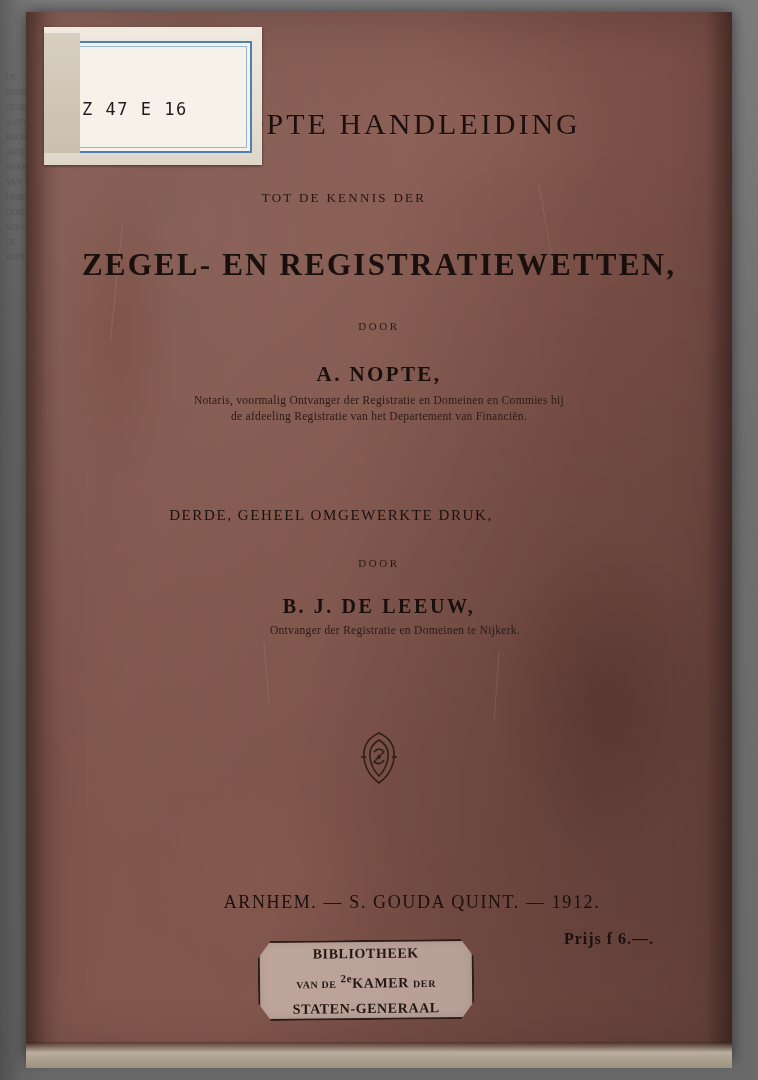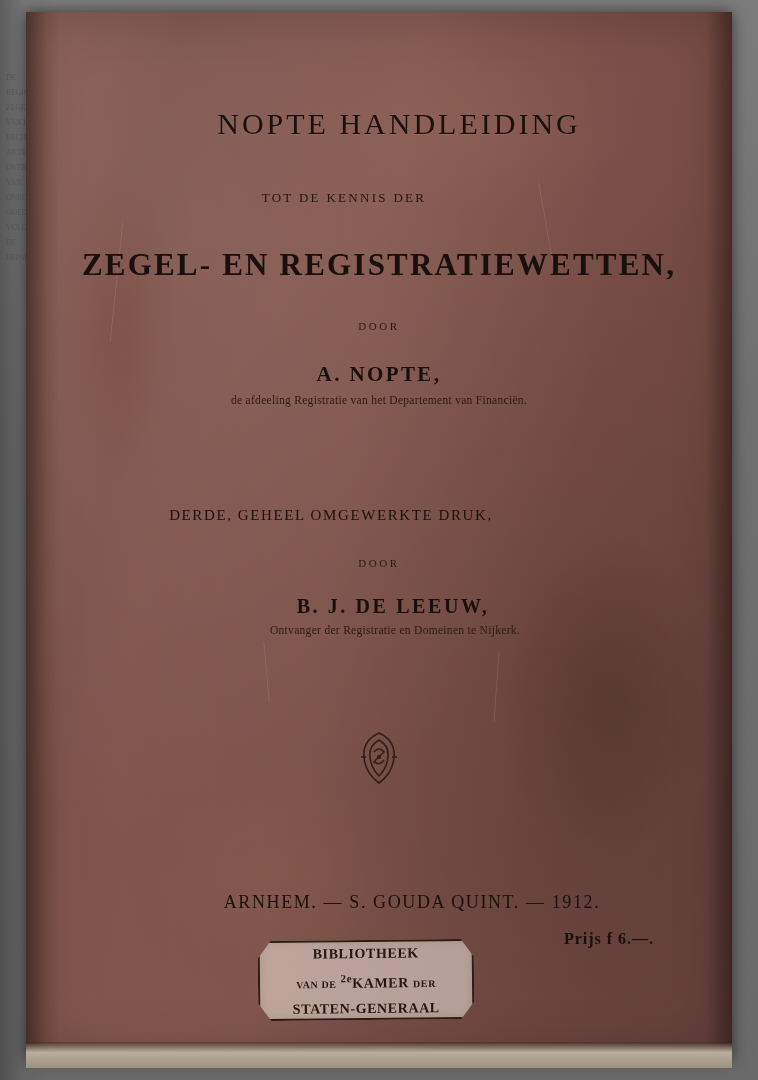--- a/index.html
+++ b/index.html
@@ -212,21 +212,20 @@
     letter-spacing: 2.6px;
     color: #2a1a15;
   }
   .line-author2 {
     position: absolute;
     top: 583px; left: 0; width: 706px;
     font-size: 20px;
     letter-spacing: 2.6px;
     font-weight: 700;
     color: #190f0c;
-    margin-left: 14px;
   }
   .line-author2-desc {
     position: absolute;
     top: 612px; left: 0; width: 738px;
     font-size: 11.5px;
     letter-spacing: 0.3px;
     color: #2b1a15;
   }
   .line-imprint {
     position: absolute;
@@ -316,20 +315,21 @@
 
     <div class="title-block">
       <div class="line-main-title">
         <span class="masked">NOPTE HANDLEIDING</span>
       </div>
       <div class="line-sub1">TOT DE KENNIS DER</div>
       <div class="line-title2">ZEGEL- EN REGISTRATIEWETTEN,</div>
       <div class="line-door1">DOOR</div>
       <div class="line-author1">A. NOPTE,</div>
       <div class="line-author1-desc">
+        <div>Notaris, voormalig Ontvanger der Registratie en Domeinen en Commies bij</div>
         <div>de afdeeling Registratie van het Departement van Financiën.</div>
       </div>
       <div class="line-edition">DERDE, GEHEEL OMGEWERKTE DRUK,</div>
       <div class="line-door2">DOOR</div>
       <div class="line-author2">B. J. DE LEEUW,</div>
       <div class="line-author2-desc">Ontvanger der Registratie en Domeinen te Nijkerk.</div>
       <div class="line-imprint">ARNHEM. — S. GOUDA QUINT. — 1912.</div>
       <div class="line-price">Prijs f 6.—.</div>
     </div>
 
@@ -342,17 +342,24 @@
       </g>
       <circle cx="23" cy="27" r="2" fill="#241611"></circle>
     </svg>
 
     <div id="stamp">
       <div class="sl">BIBLIOTHEEK</div>
       <div class="sl"><span class="small">VAN DE</span> <span class="sup">2e</span><span>KAMER</span> <span class="small">DER</span></div>
       <div class="sl">STATEN-GENERAAL</div>
     </div>
 
+    <div id="call-label">
+      <div class="frame">
+        <div class="frame-inner"></div>
+      </div>
+      <div class="tornpatch"></div>
+      <div id="call-number">Z 47 E 16</div>
+    </div>
 
   </div>
 
   <div id="page-edge"></div>
 </div>
 
 </body></html>

